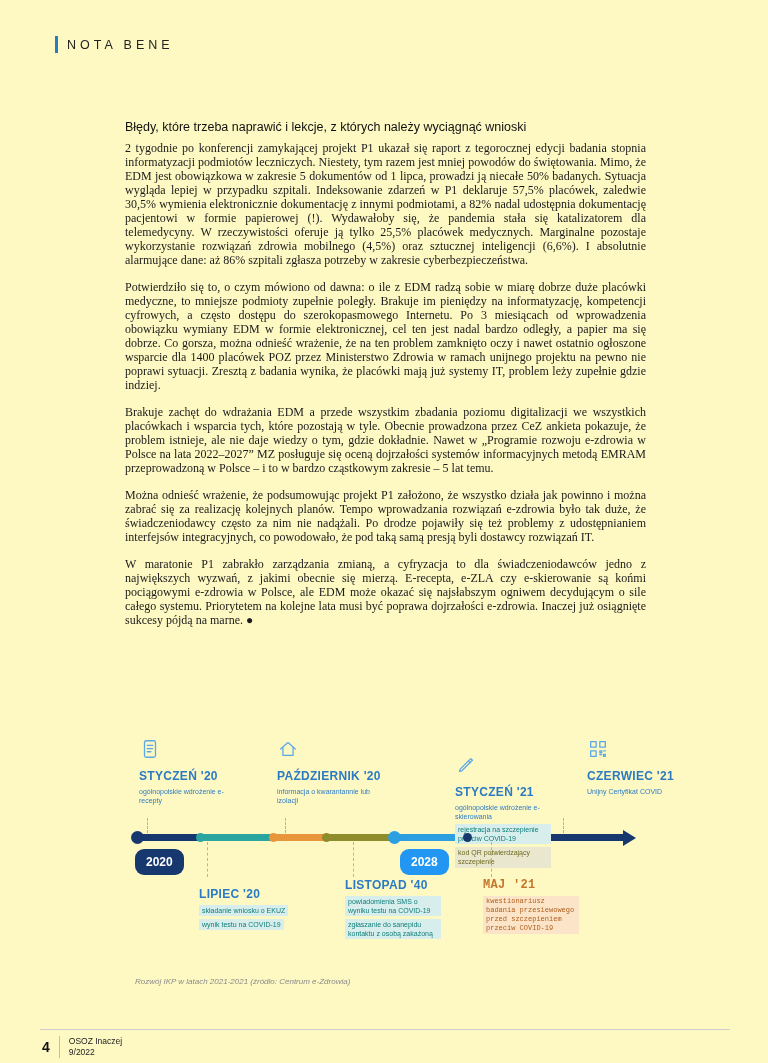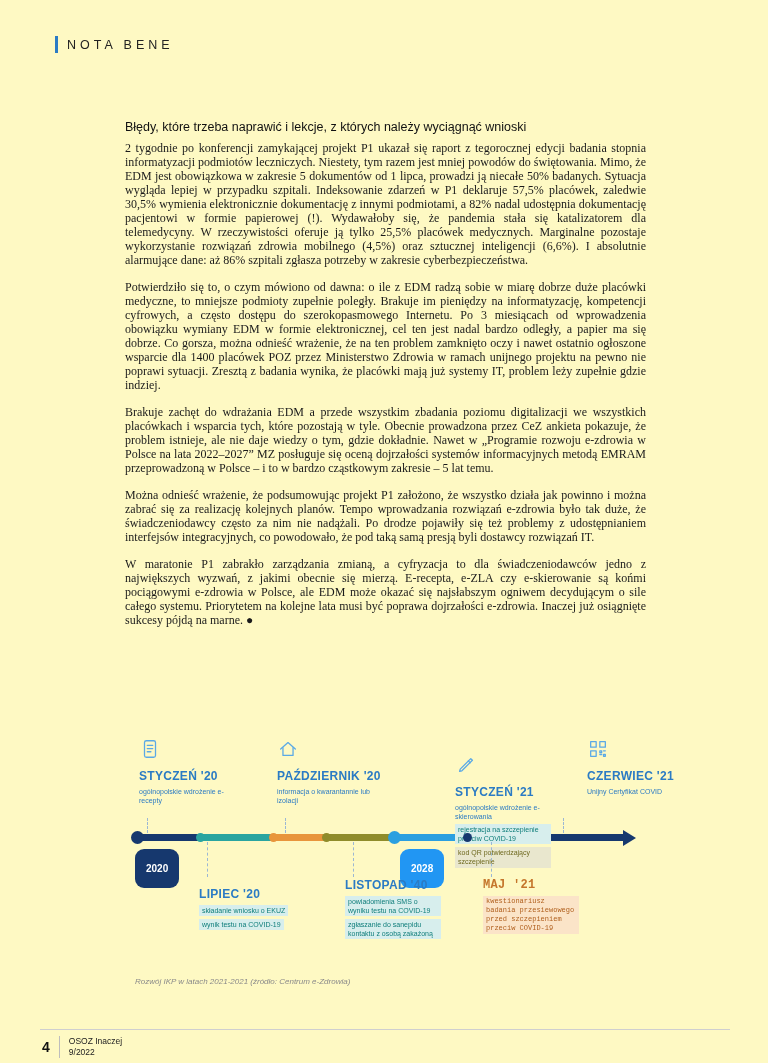--- a/index.html
+++ b/index.html
@@ -31,21 +31,21 @@
   .tl-line { font-size:7px; line-height:1.3; margin-bottom:3px; max-width:96px; width:-moz-fit-content; width:fit-content; }
   .tl-line.blue { color:#2b7bc4; }
   .tl-line.teal { color:#0e7d7a; background:#d7eeed; padding:1px 3px; }
   .tl-line.olive { color:#6e691f; background:#e9e7ce; padding:1px 3px; }
   .tl-line.orange { color:#b05f1d; background:#fbe4c8; padding:1px 3px; }
   .tl-bar { position:absolute; top:96px; left:2px; width:486px; height:7px; display:flex; }
   .tl-seg { height:100%; }
   .tl-arrow { position:absolute; top:91.5px; left:488px; width:0; height:0;
     border-left:13px solid #16386e; border-top:8px solid transparent; border-bottom:8px solid transparent; }
   .tl-dot { position:absolute; border-radius:50%; }
-  .badge { position:absolute; top:111px; color:#fff; font-size:10px; font-weight:bold; padding:14px 11px; border-radius:9px; }
+  .badge { position:absolute; top:111px; color:#fff; font-size:12px; font-weight:bold; padding:6px 11px; border-radius:9px; }
   .badge-2020 { left:0; background:#16386e; }
   .badge-2021 { left:265px; background:#2196f3; }
   .dash { position:absolute; width:0; border-left:1px dashed #9bb7d4; }
   .caption { position:absolute; left:135px; top:977px; font-family:"Liberation Sans", sans-serif;
     font-size:8px; font-style:italic; color:#8a8a8a; }
 
   
   .footer-rule { position:absolute; left:40px; right:38px; top:1029px; border-top:1px solid #cfcfcf; }
   .footer-row { position:absolute; left:42px; top:1036px; display:flex; align-items:center; gap:9px; }
   .pageno { font-family:"Liberation Sans", sans-serif; font-weight:bold; font-size:14px; color:#111; }

